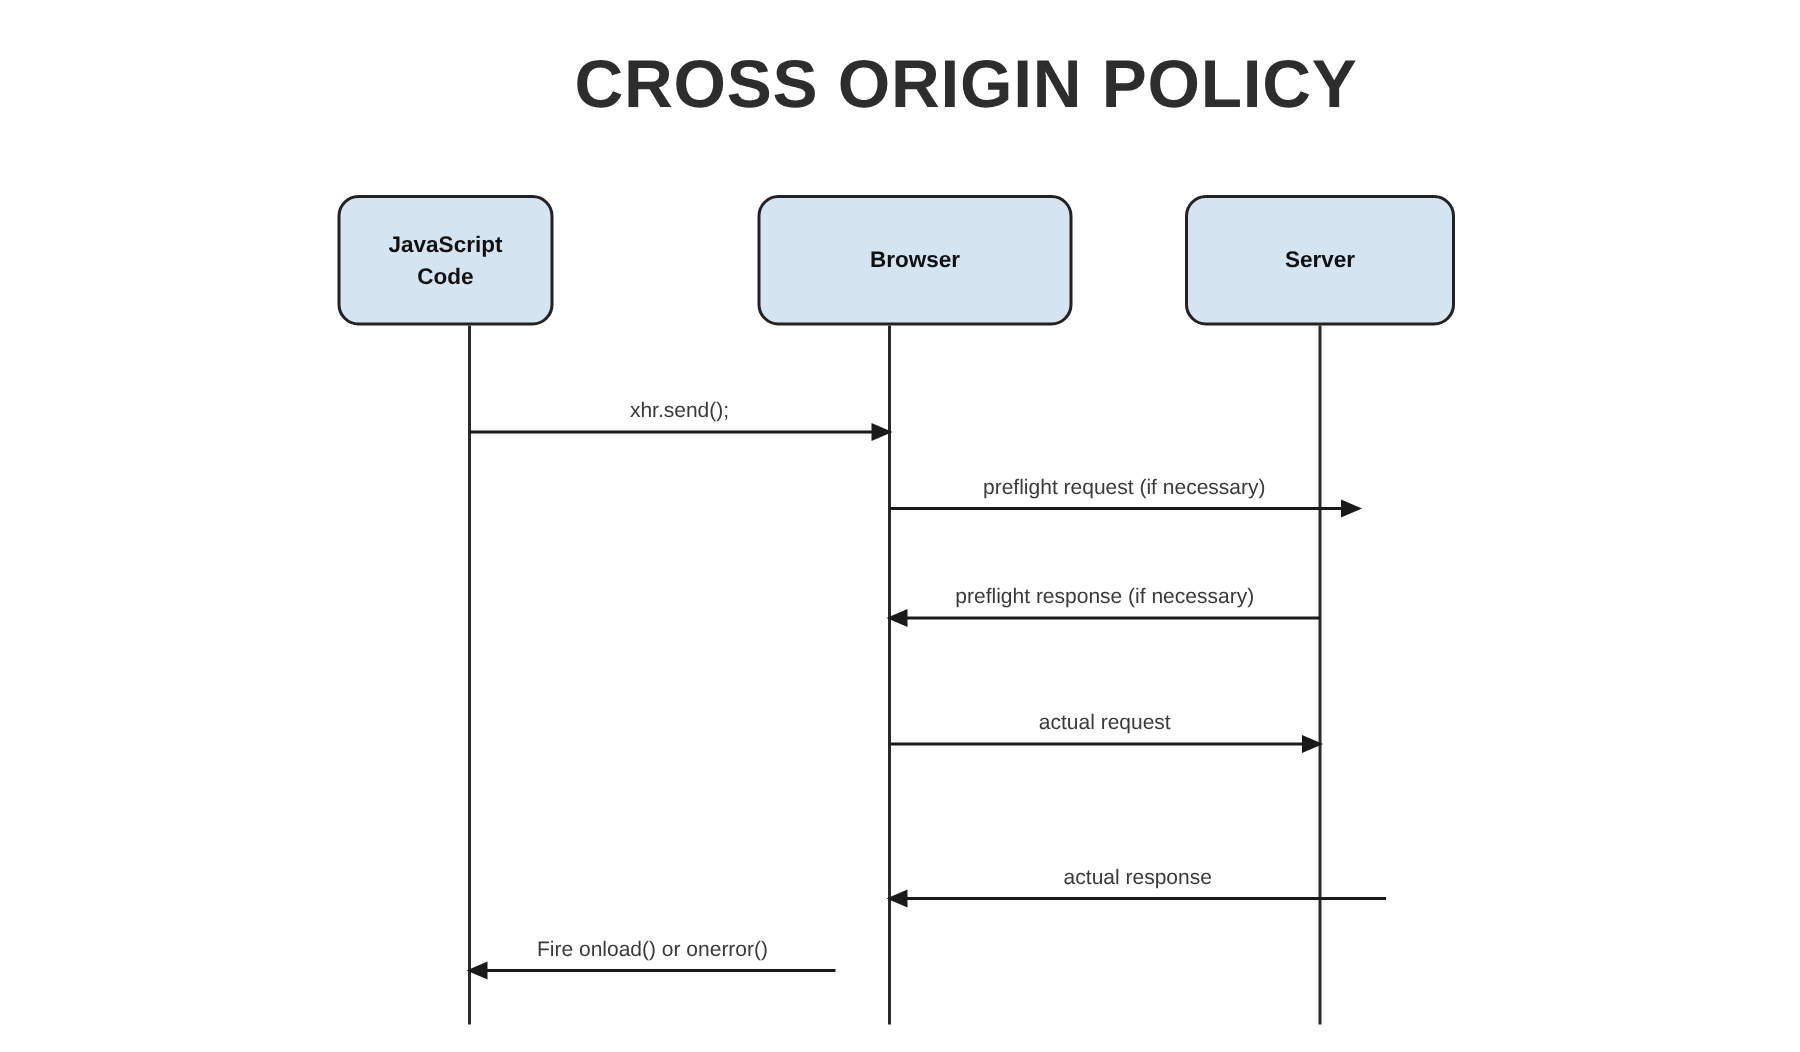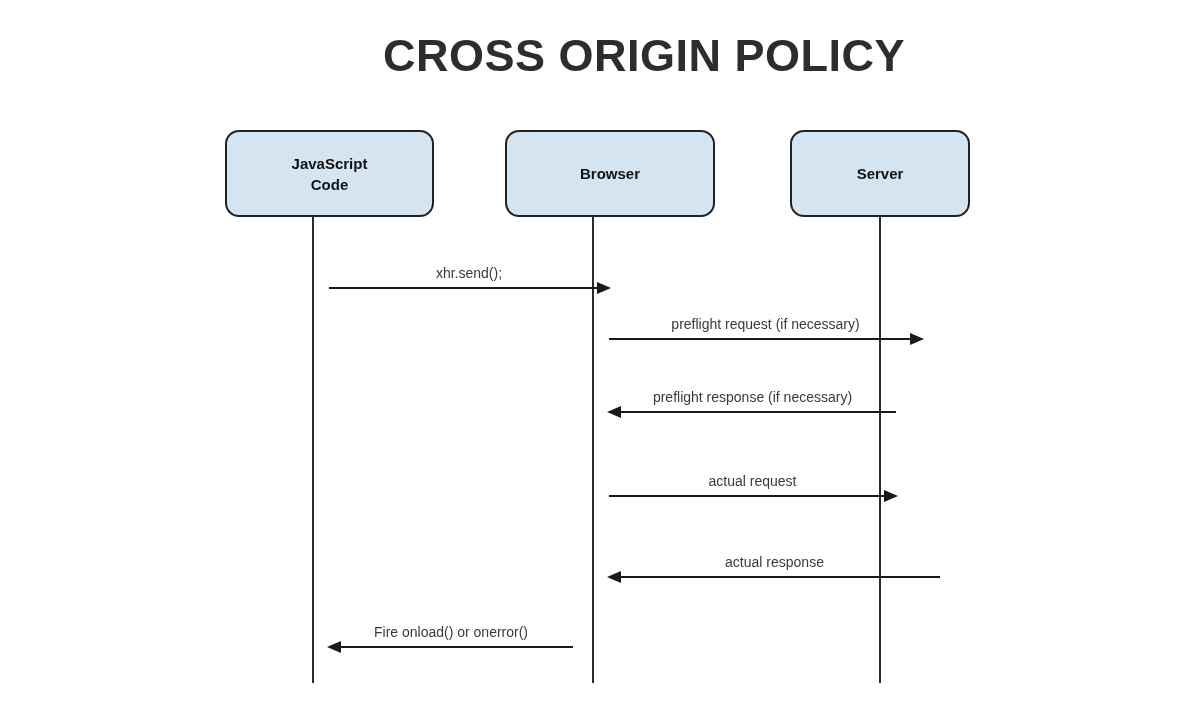--- a/index.html
+++ b/index.html
@@ -37,21 +37,21 @@
     top: 130px;
     height: 87px;
     background: #d5e4f1;
     border: 2.5px solid #222222;
     border-radius: 14px;
     box-sizing: border-box;
     display: flex;
     align-items: center;
     justify-content: center;
   }
-  .actor-js      { left: 225px; width: 209px; }
+  .actor-js      { left: 225px; width: 144px; }
   .actor-browser { left: 505px; width: 210px; }
   .actor-server  { left: 790px; width: 180px; }
   .actor-label {
     font-size: 15px;
     font-weight: 600;
     color: #111111;
     text-align: center;
     white-space: pre-line;
     line-height: 1.4;
   }
@@ -65,21 +65,20 @@
     background: #2a2a2a;
   }
   .ll-js      { left: 312px; }
   .ll-browser { left: 592px; }
   .ll-server  { left: 879px; }
 
   
   .msg {
     position: absolute;
     height: 24px;
-    margin-left: 16px;
   }
   .msg .line {
     position: absolute;
     left: 0;
     right: 0;
     bottom: 0;
     height: 2px;
     background: #1a1a1a;
   }
   .msg .head {
@@ -99,21 +98,21 @@
     bottom: 8px;
     text-align: center;
     font-size: 14px;
     color: #3a3a3a;
     white-space: nowrap;
   }
   .msg1 { left: 313px; width: 280px; top: 265px; }
   .msg2 { left: 593px; width: 287px; top: 316px; padding-left: 26px; }
   .msg3 { left: 593px; width: 287px; top: 389px; }
   .msg4 { left: 593px; width: 287px; top: 473px; text-decoration: underline; }
-  .msg5 { left: 593px; width: 331px; top: 554px; }
+  .msg5 { left: 593px; width: 331px; top: 576px; }
   .msg6 { left: 313px; width: 244px; top: 624px; }
 </style>
 </head>
 <body>
 
 <div class="canvas">
 
   <h1 class="title">CROSS ORIGIN POLICY</h1>
 
   <div class="actor actor-js">

